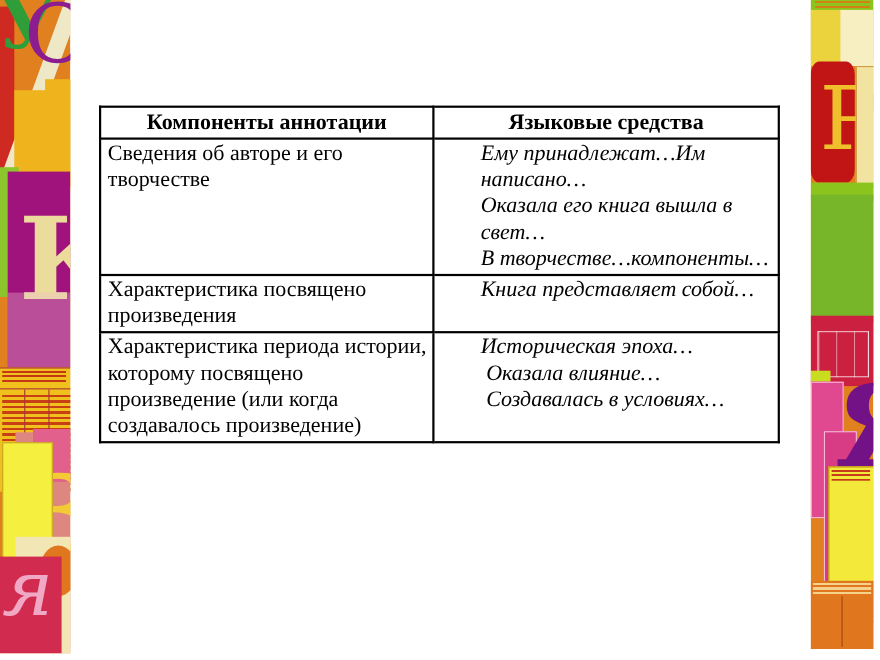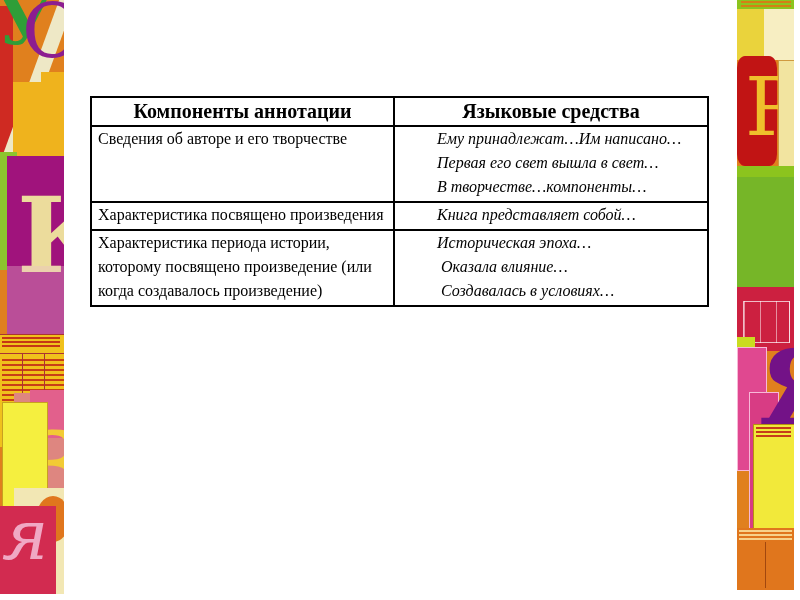--- a/index.html
+++ b/index.html
@@ -67,21 +67,21 @@
   .rs-yc-head{position:absolute;left:2px;top:2px;width:35px;height:10px;background-image:repeating-linear-gradient(to bottom,rgba(190,30,20,.85) 0 2px,rgba(0,0,0,0) 2px 4px);}
   .rs-bottom{left:0;top:528px;width:57px;height:62px;background:#e0761d;}
   .rs-bottom-head{position:absolute;left:2px;top:2px;width:53px;height:10px;background-image:repeating-linear-gradient(to bottom,rgba(250,220,150,.9) 0 2px,rgba(0,0,0,0) 2px 4px);}
   .rs-bottom-div{position:absolute;left:28px;top:14px;width:1px;height:46px;background:rgba(120,40,5,.6);}
 
   
   .slide-title{position:absolute;left:63px;right:63px;top:27px;text-align:center;font-weight:bold;font-size:19px;line-height:1.2;color:#000;white-space:nowrap;}
   .annotation-table{position:absolute;left:90px;top:96px;width:617px;border-collapse:collapse;table-layout:fixed;}
   .annotation-table th,.annotation-table td{border:2px solid #000;vertical-align:top;color:#000;}
   .annotation-table th{font-size:20px;font-weight:bold;text-align:center;padding:1px 4px 2px 4px;line-height:24px;}
-  .annotation-table td{font-size:16px;line-height:24px;padding:0 5px 2px 6px;}
+  .annotation-table td{font-size:20px;line-height:24px;padding:0 5px 2px 6px;}
   .col-component{width:303px;}
   .col-means{width:314px;}
   td.cell-right{font-style:italic;padding-left:42px;}
   .means-line{white-space:pre-wrap;}
 </style>
 </head>
 <body>
 
 <div class="slide">
 
@@ -153,21 +153,21 @@
       <tr>
         <th>Компоненты аннотации</th>
         <th>Языковые средства</th>
       </tr>
     </thead>
     <tbody>
         <tr>
           <td class="cell-left">Сведения об авторе и его творчестве</td>
           <td class="cell-right">
             <div class="means-line">Ему принадлежат…Им написано…</div>
-            <div class="means-line">Первая его свет вышла в свет…</div>
+            <div class="means-line">Оказала его книга вышла в свет…</div>
             <div class="means-line">В творчестве…компоненты…</div>
           </td>
         </tr>
         <tr>
           <td class="cell-left">Характеристика посвящено произведения</td>
           <td class="cell-right">
             <div class="means-line">Книга представляет собой…</div>
           </td>
         </tr>
         <tr>

